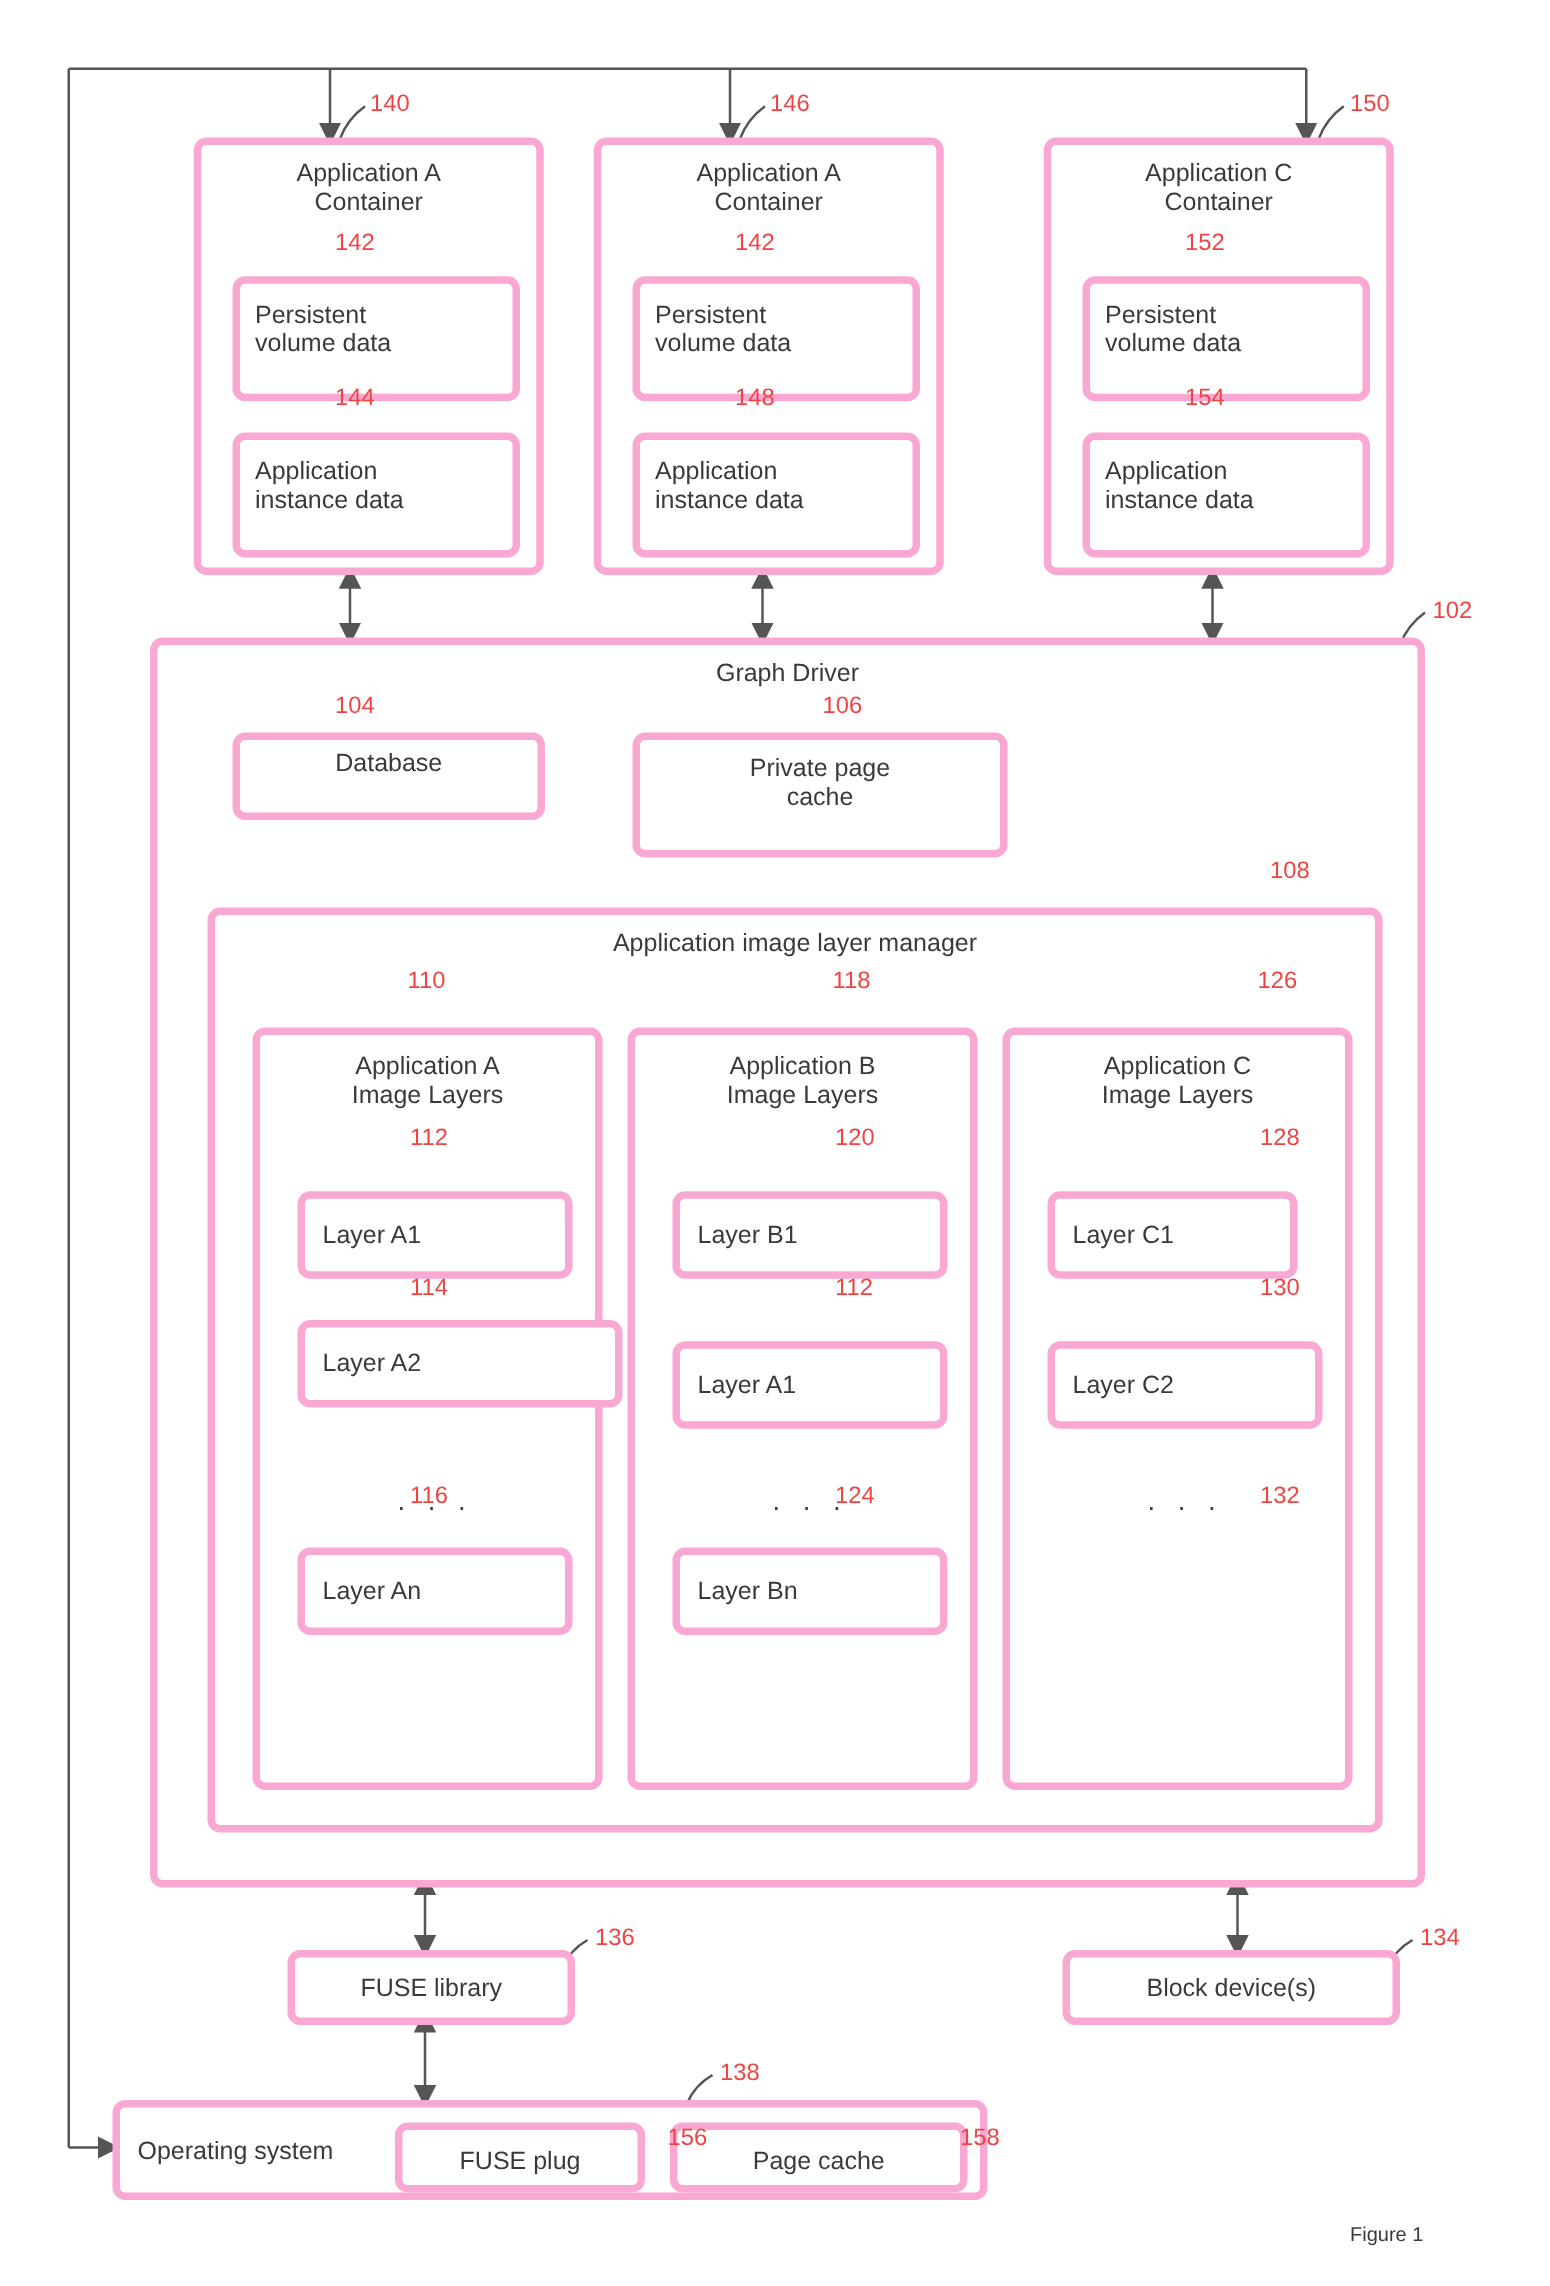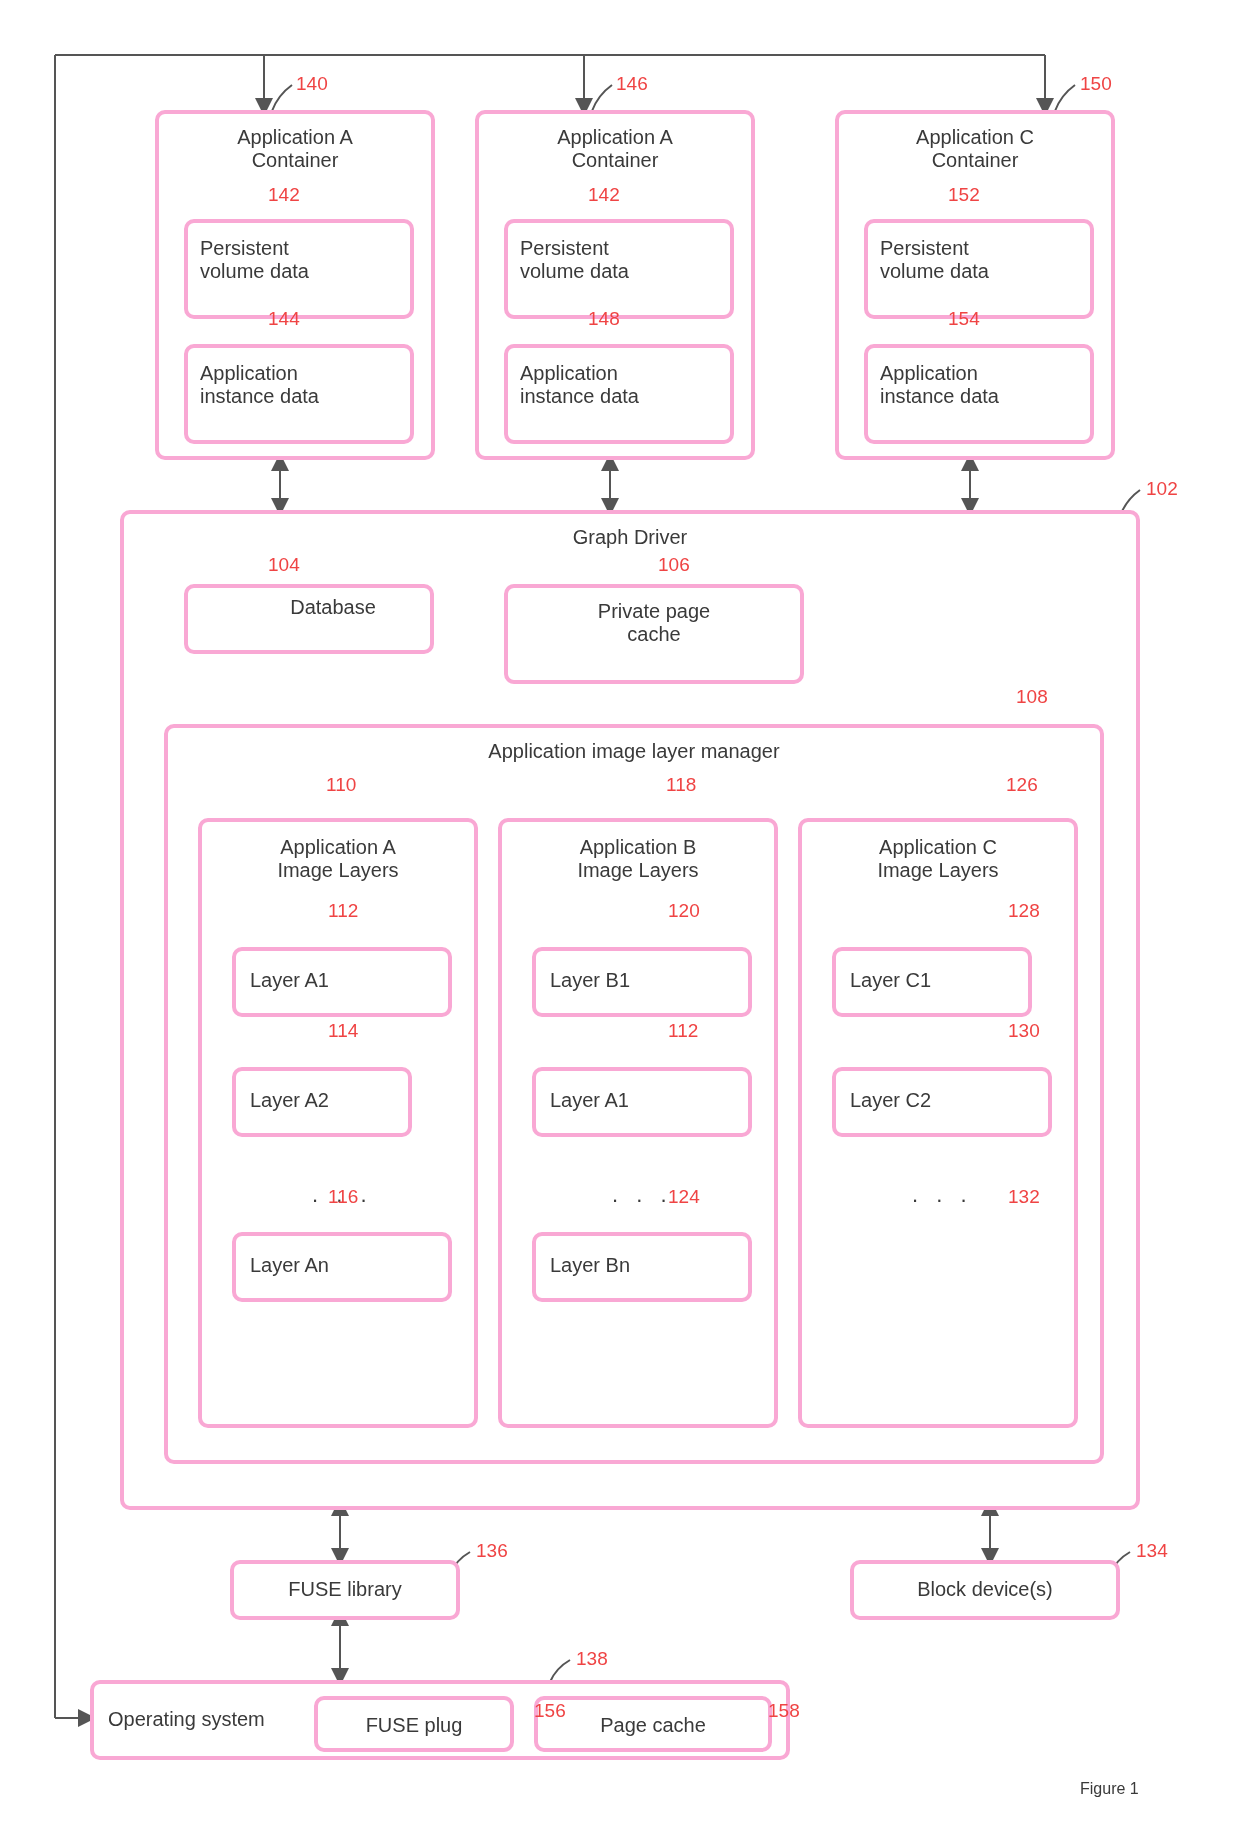--- a/index.html
+++ b/index.html
@@ -9,21 +9,21 @@
     font-family: Arial, Helvetica, sans-serif;
     font-size: 20px;
     color: #3a3a3a;
     background: #fff;
     width: 1240px;
     height: 1829px;
     position: relative;
   }
   .box {
     position: absolute;
-    border: 4px solid #f9a8d4;
+    border: 6px solid #f9a8d4;
     border-radius: 10px;
     background: #fff;
   }
   .label {
     position: absolute;
     white-space: nowrap;
   }
   .center { text-align: center; width: 100%; }
   .reflabel {
     position: absolute;
@@ -161,37 +161,37 @@
   </div>
 </div>
 <div class="reflabel" style="left:1080px; top:73px;">150</div>
 <div class="reflabel" style="left:948px; top:184px;">152</div>
 <div class="reflabel" style="left:948px; top:308px;">154</div>
 
 <div class="box" style="left:120px; top:510px; width:1020px; height:1000px;">
   <div class="label center" style="top:12px;">Graph Driver</div>
 
   <div class="box" style="left:60px; top:70px; width:250px; height:70px;">
-    <div class="label center" style="top:8px;margin-left:24px;">Database</div>
+    <div class="label center" style="top:8px;">Database</div>
   </div>
   <div class="box" style="left:380px; top:70px; width:300px; height:100px;">
     <div class="label center" style="top:12px; white-space:pre-line;">Private page
 cache</div>
   </div>
 
   <div class="box" style="left:40px; top:210px; width:940px; height:740px;">
     <div class="label center" style="top:12px;">Application image layer manager</div>
 
     <div class="box" style="left:30px; top:90px; width:280px; height:610px;">
       <div class="label center" style="top:14px; white-space:pre-line;">Application A
 Image Layers</div>
       <div class="box" style="left:30px; top:125px; width:220px; height:70px;">
         <div class="label" style="left:14px; top:18px;">Layer A1</div>
       </div>
-      <div class="box" style="left:30px; top:245px; width:180px; height:70px;text-decoration:underline;">
+      <div class="box" style="left:30px; top:228px; width:260px; height:70px;text-decoration:underline;">
         <div class="label" style="left:14px; top:18px;">Layer A2</div>
       </div>
       <div class="dots" style="left:110px; top:360px;">. . .</div>
       <div class="box" style="left:30px; top:410px; width:220px; height:70px;">
         <div class="label" style="left:14px; top:18px;">Layer An</div>
       </div>
     </div>
 
     <div class="box" style="left:330px; top:90px; width:280px; height:610px;">
       <div class="label center" style="top:14px; white-space:pre-line;">Application B

